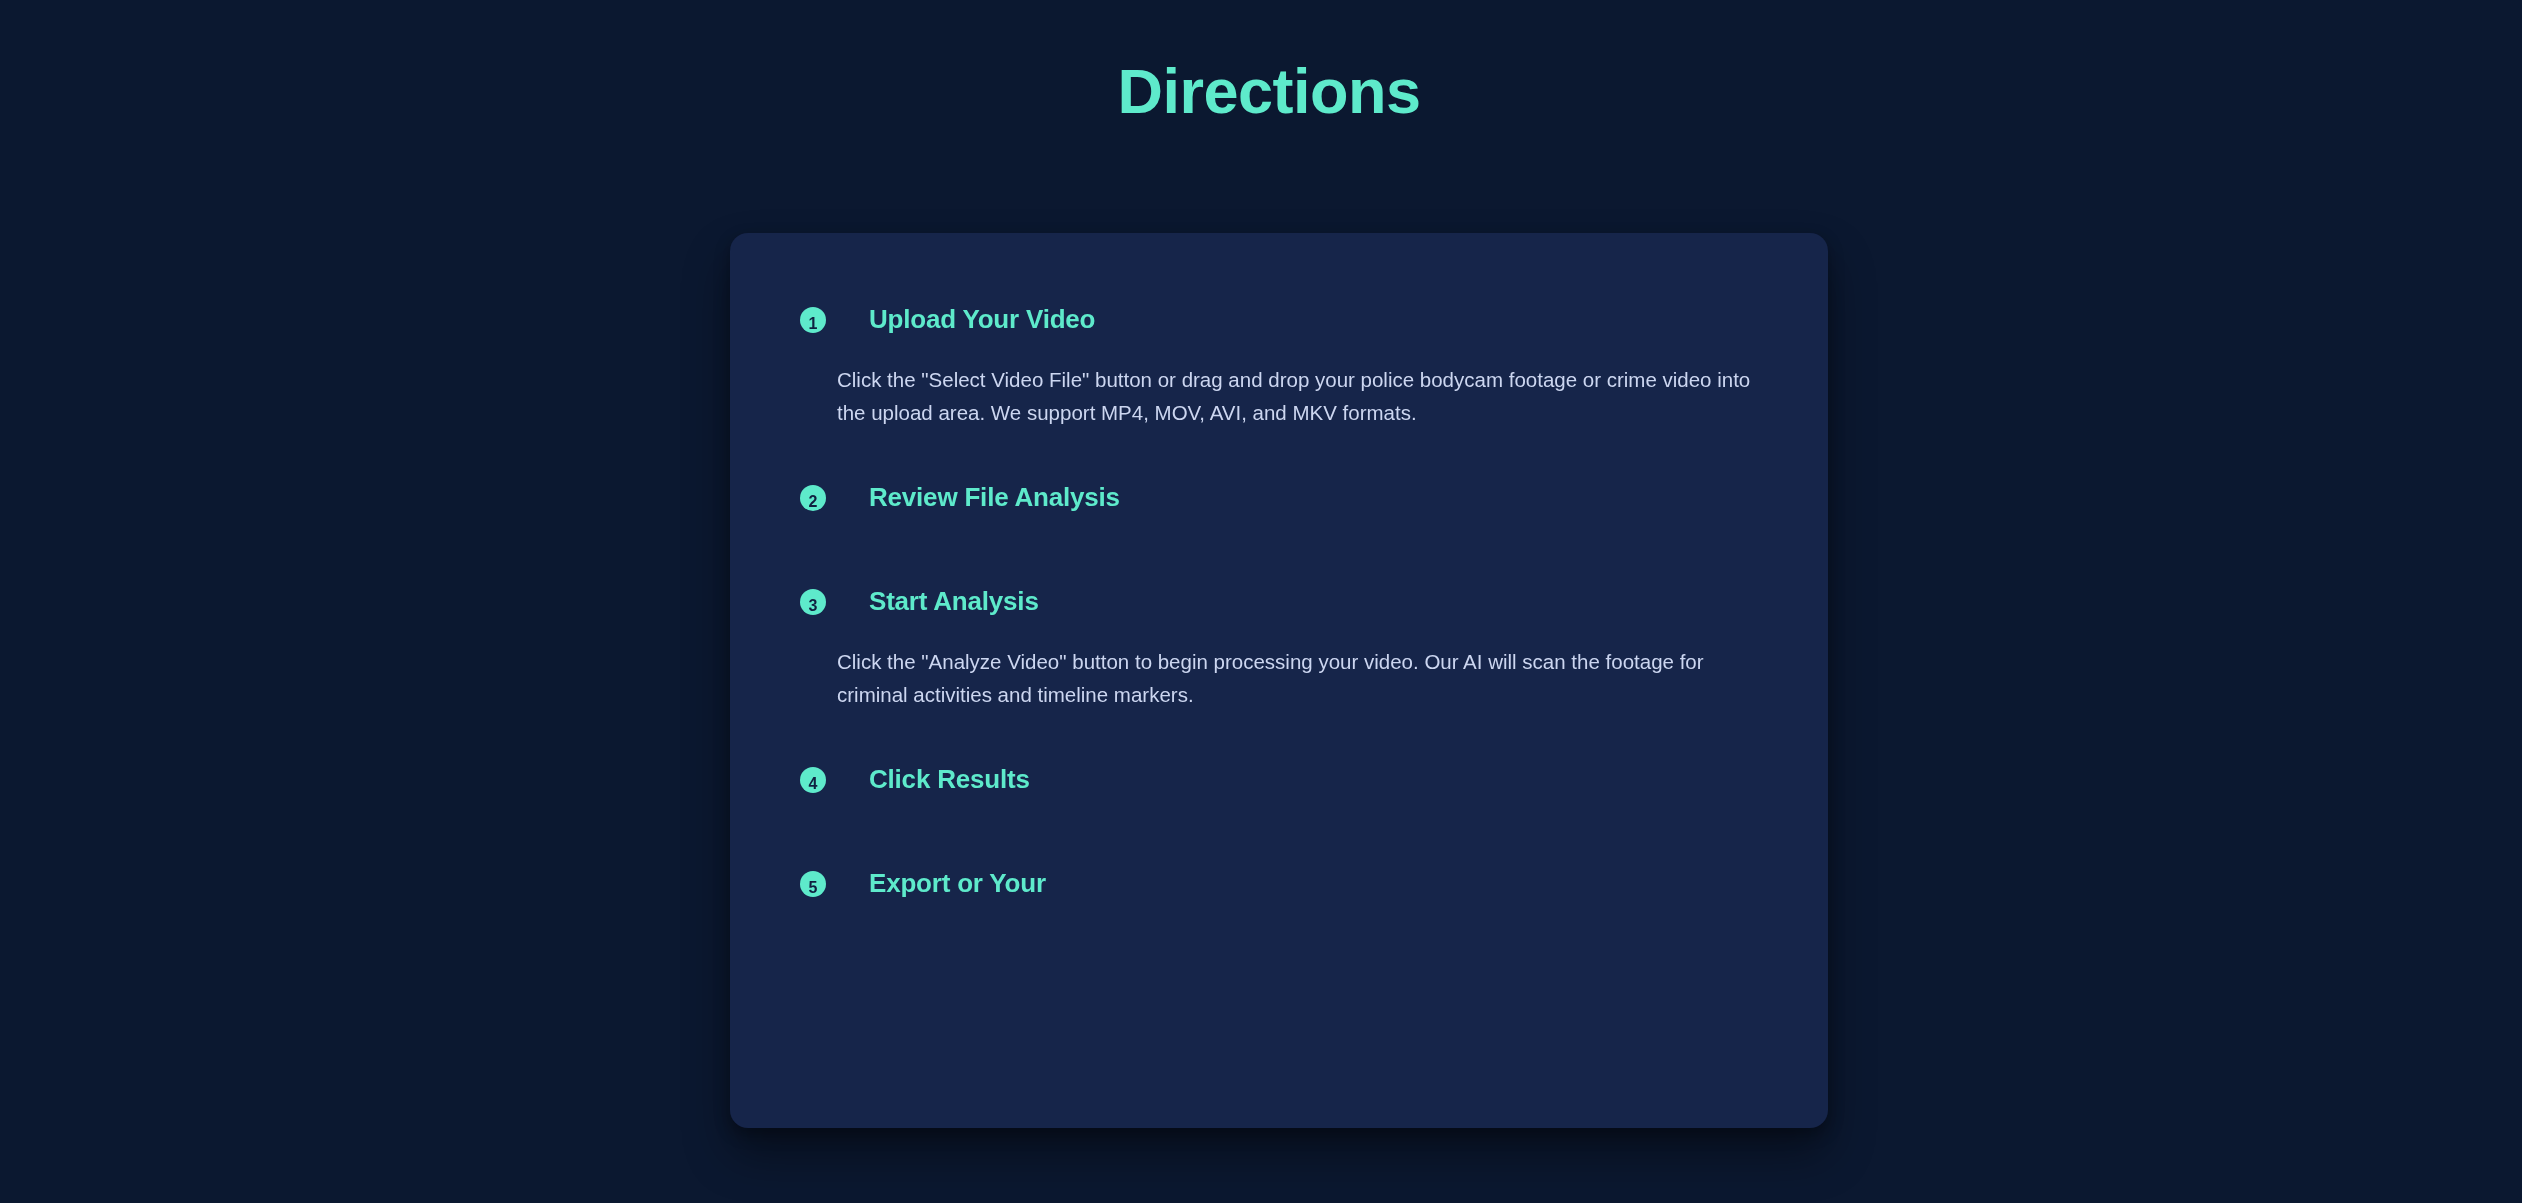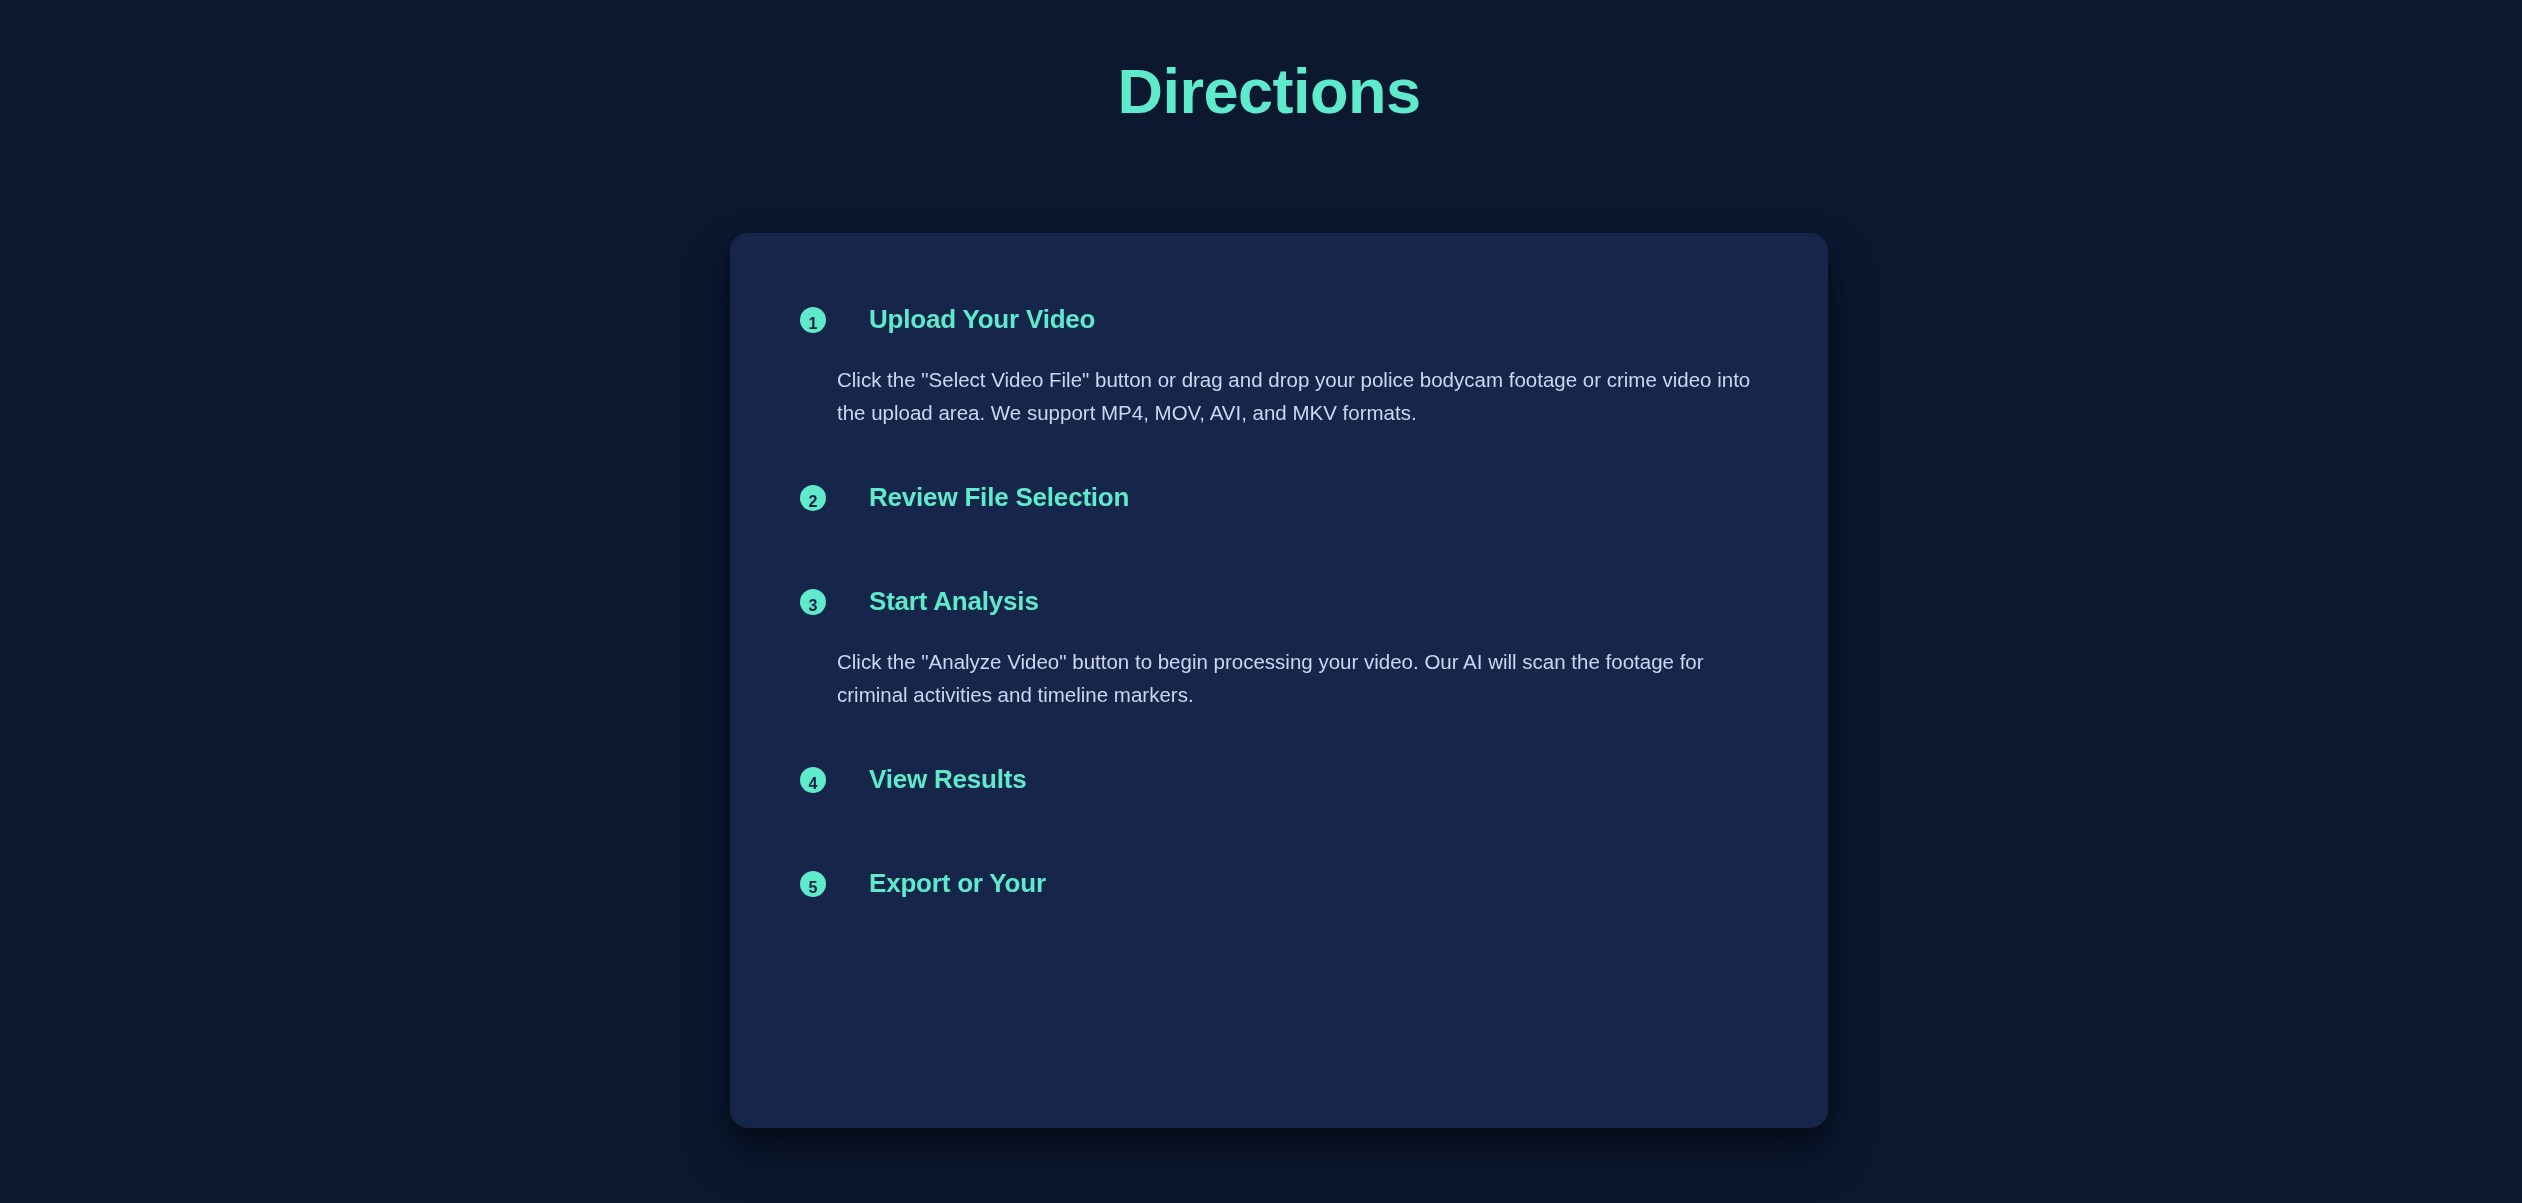--- a/index.html
+++ b/index.html
@@ -116,36 +116,36 @@
         <div class="step-heading">
           <span class="step-badge">1</span>
           <span class="step-title">Upload Your Video</span>
         </div>
         <p class="step-desc">Click the "Select Video File" button or drag and drop your police bodycam footage or crime video into the upload area. We support MP4, MOV, AVI, and MKV formats.</p>
       </li>
 
       <li class="step">
         <div class="step-heading">
           <span class="step-badge">2</span>
-          <span class="step-title">Review File Selection</span>
+          <span class="step-title">Review File Analysis</span>
         </div>
       </li>
 
       <li class="step">
         <div class="step-heading">
           <span class="step-badge">3</span>
           <span class="step-title">Start Analysis</span>
         </div>
         <p class="step-desc">Click the "Analyze Video" button to begin processing your video. Our AI will scan the footage for criminal activities and timeline markers.</p>
       </li>
 
       <li class="step">
         <div class="step-heading">
           <span class="step-badge">4</span>
-          <span class="step-title">View Results</span>
+          <span class="step-title">Click Results</span>
         </div>
       </li>
 
       <li class="step">
         <div class="step-heading">
           <span class="step-badge">5</span>
           <span class="step-title">Export or Your</span>
         </div>
       </li>
 

